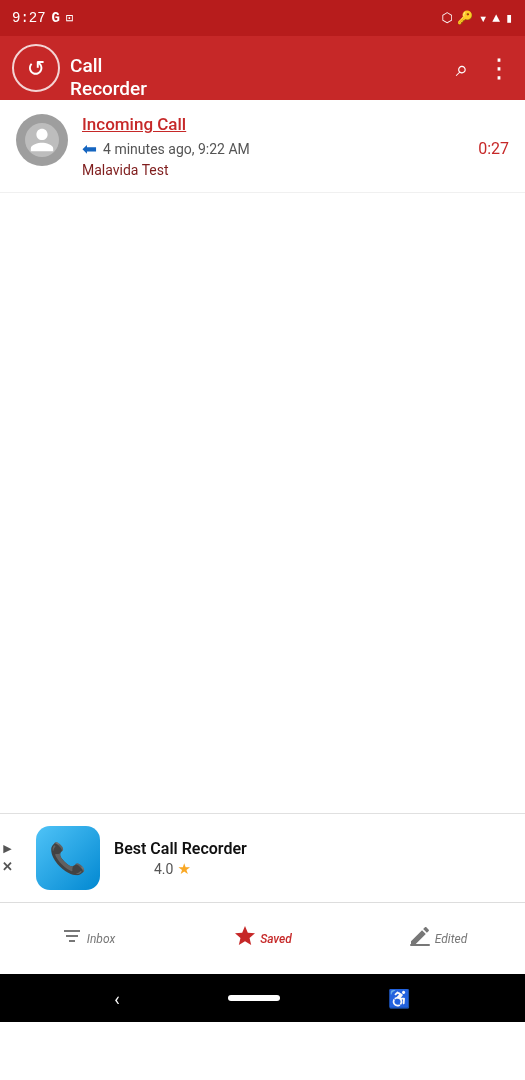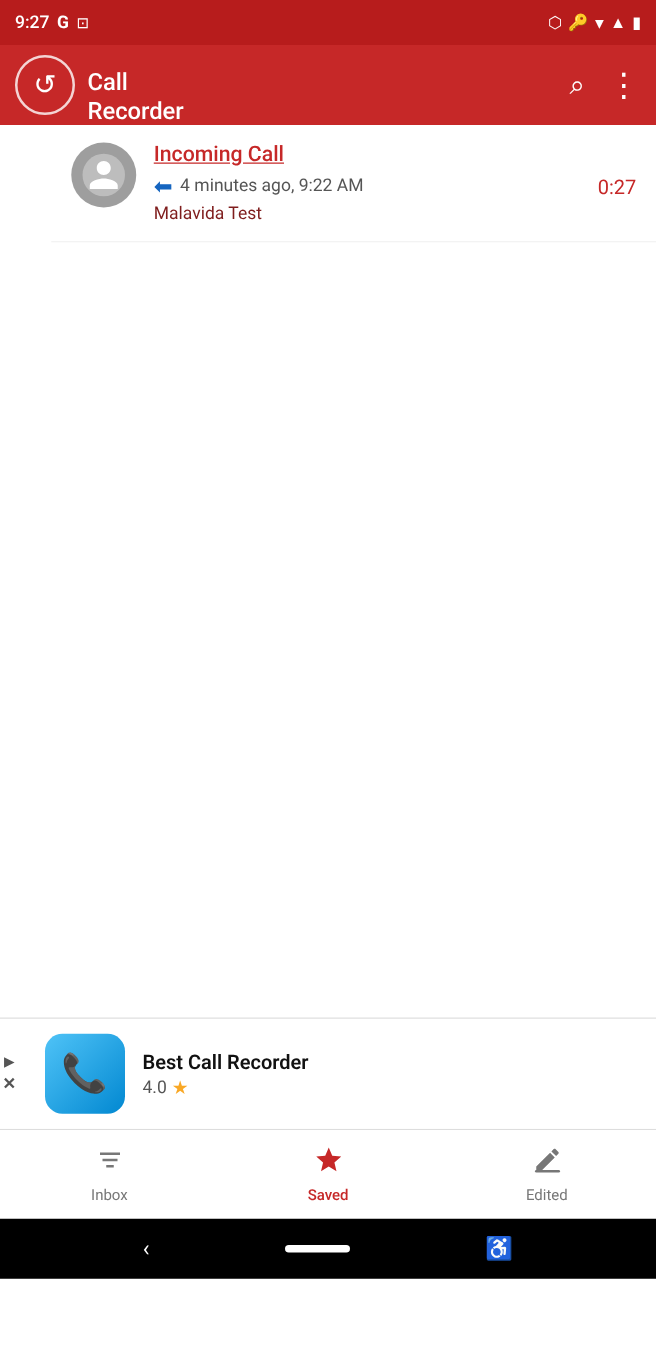--- a/index.html
+++ b/index.html
@@ -16,20 +16,21 @@
     .status-bar {
       background: #b71c1c;
       color: #fff;
       height: 36px;
       display: flex;
       align-items: center;
       justify-content: space-between;
       padding: 0 12px;
       font-size: 14px;
       font-weight: 500;
+      font-family: Liberation Mono, monospace;
     }
     .status-left { display: flex; align-items: center; gap: 6px; }
     .status-right { display: flex; align-items: center; gap: 5px; }
 
     
     .app-bar {
       background: #c62828;
       height: 64px;
       display: flex;
       align-items: center;
@@ -58,21 +59,20 @@
     .app-bar-right { display: flex; align-items: center; gap: 18px; }
     .app-bar-icon { color: #fff; font-size: 22px; cursor: pointer; }
 
     
     .call-item {
       display: flex;
       align-items: flex-start;
       padding: 14px 16px;
       border-bottom: 1px solid #f0f0f0;
       gap: 14px;
-      margin-left: 41px;
     }
     .avatar {
       width: 52px;
       height: 52px;
       border-radius: 50%;
       background: #9e9e9e;
       display: flex;
       align-items: center;
       justify-content: center;
       flex-shrink: 0;
@@ -178,20 +178,21 @@
       font-weight: 600;
       color: #111;
     }
     .ad-rating {
       display: flex;
       align-items: center;
       gap: 4px;
       font-size: 14px;
       color: #555;
       margin-top: 2px;
+      margin-left: 40px;
     }
     .star { color: #f9a825; font-size: 15px; }
     .install-btn {
       background: #2e7d32;
       color: #fff;
       border: none;
       border-radius: 6px;
       padding: 12px 20px;
       font-size: 15px;
       font-weight: 600;
@@ -204,26 +205,26 @@
     .bottom-nav {
       background: #fff;
       border-top: 1px solid #ddd;
       height: 72px;
       display: flex;
       align-items: center;
     }
     .nav-item {
       flex: 1;
       display: flex;
-      flex-direction: column;
       align-items: center;
       justify-content: center;
       gap: 3px;
       cursor: pointer;
       padding: 6px 0;
+      font-style: italic;
     }
     .nav-icon { font-size: 22px; color: #777; }
     .nav-icon.active { color: #c62828; }
     .nav-label { font-size: 12px; color: #777; }
     .nav-label.active { color: #c62828; font-weight: 500; }
 
     
     .system-nav {
       background: #000;
       height: 48px;

